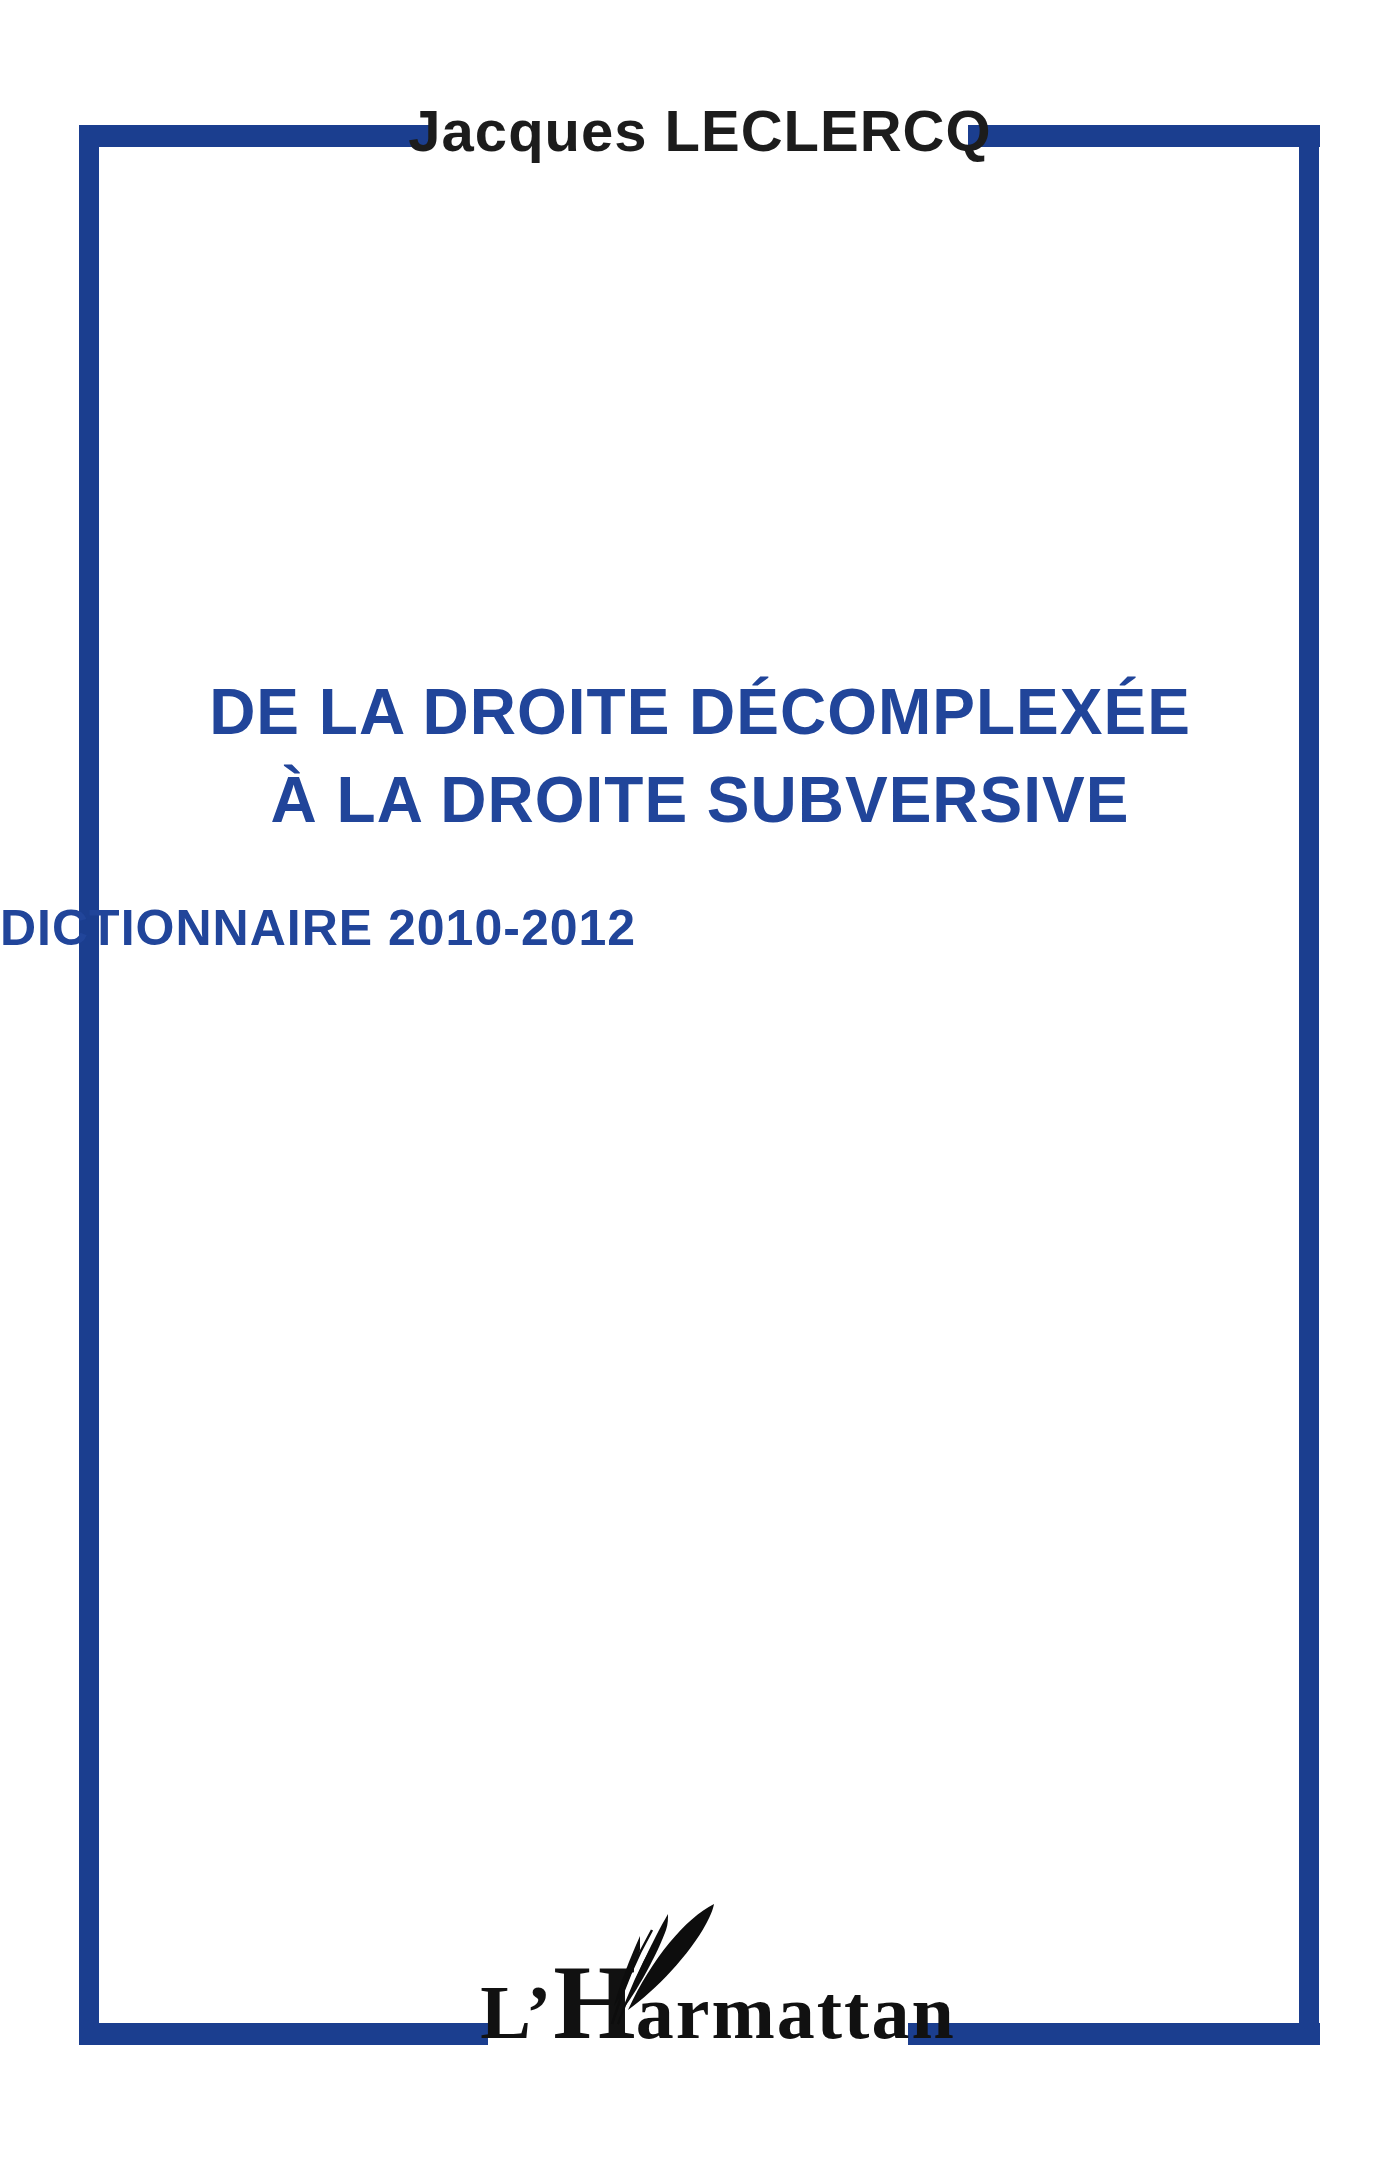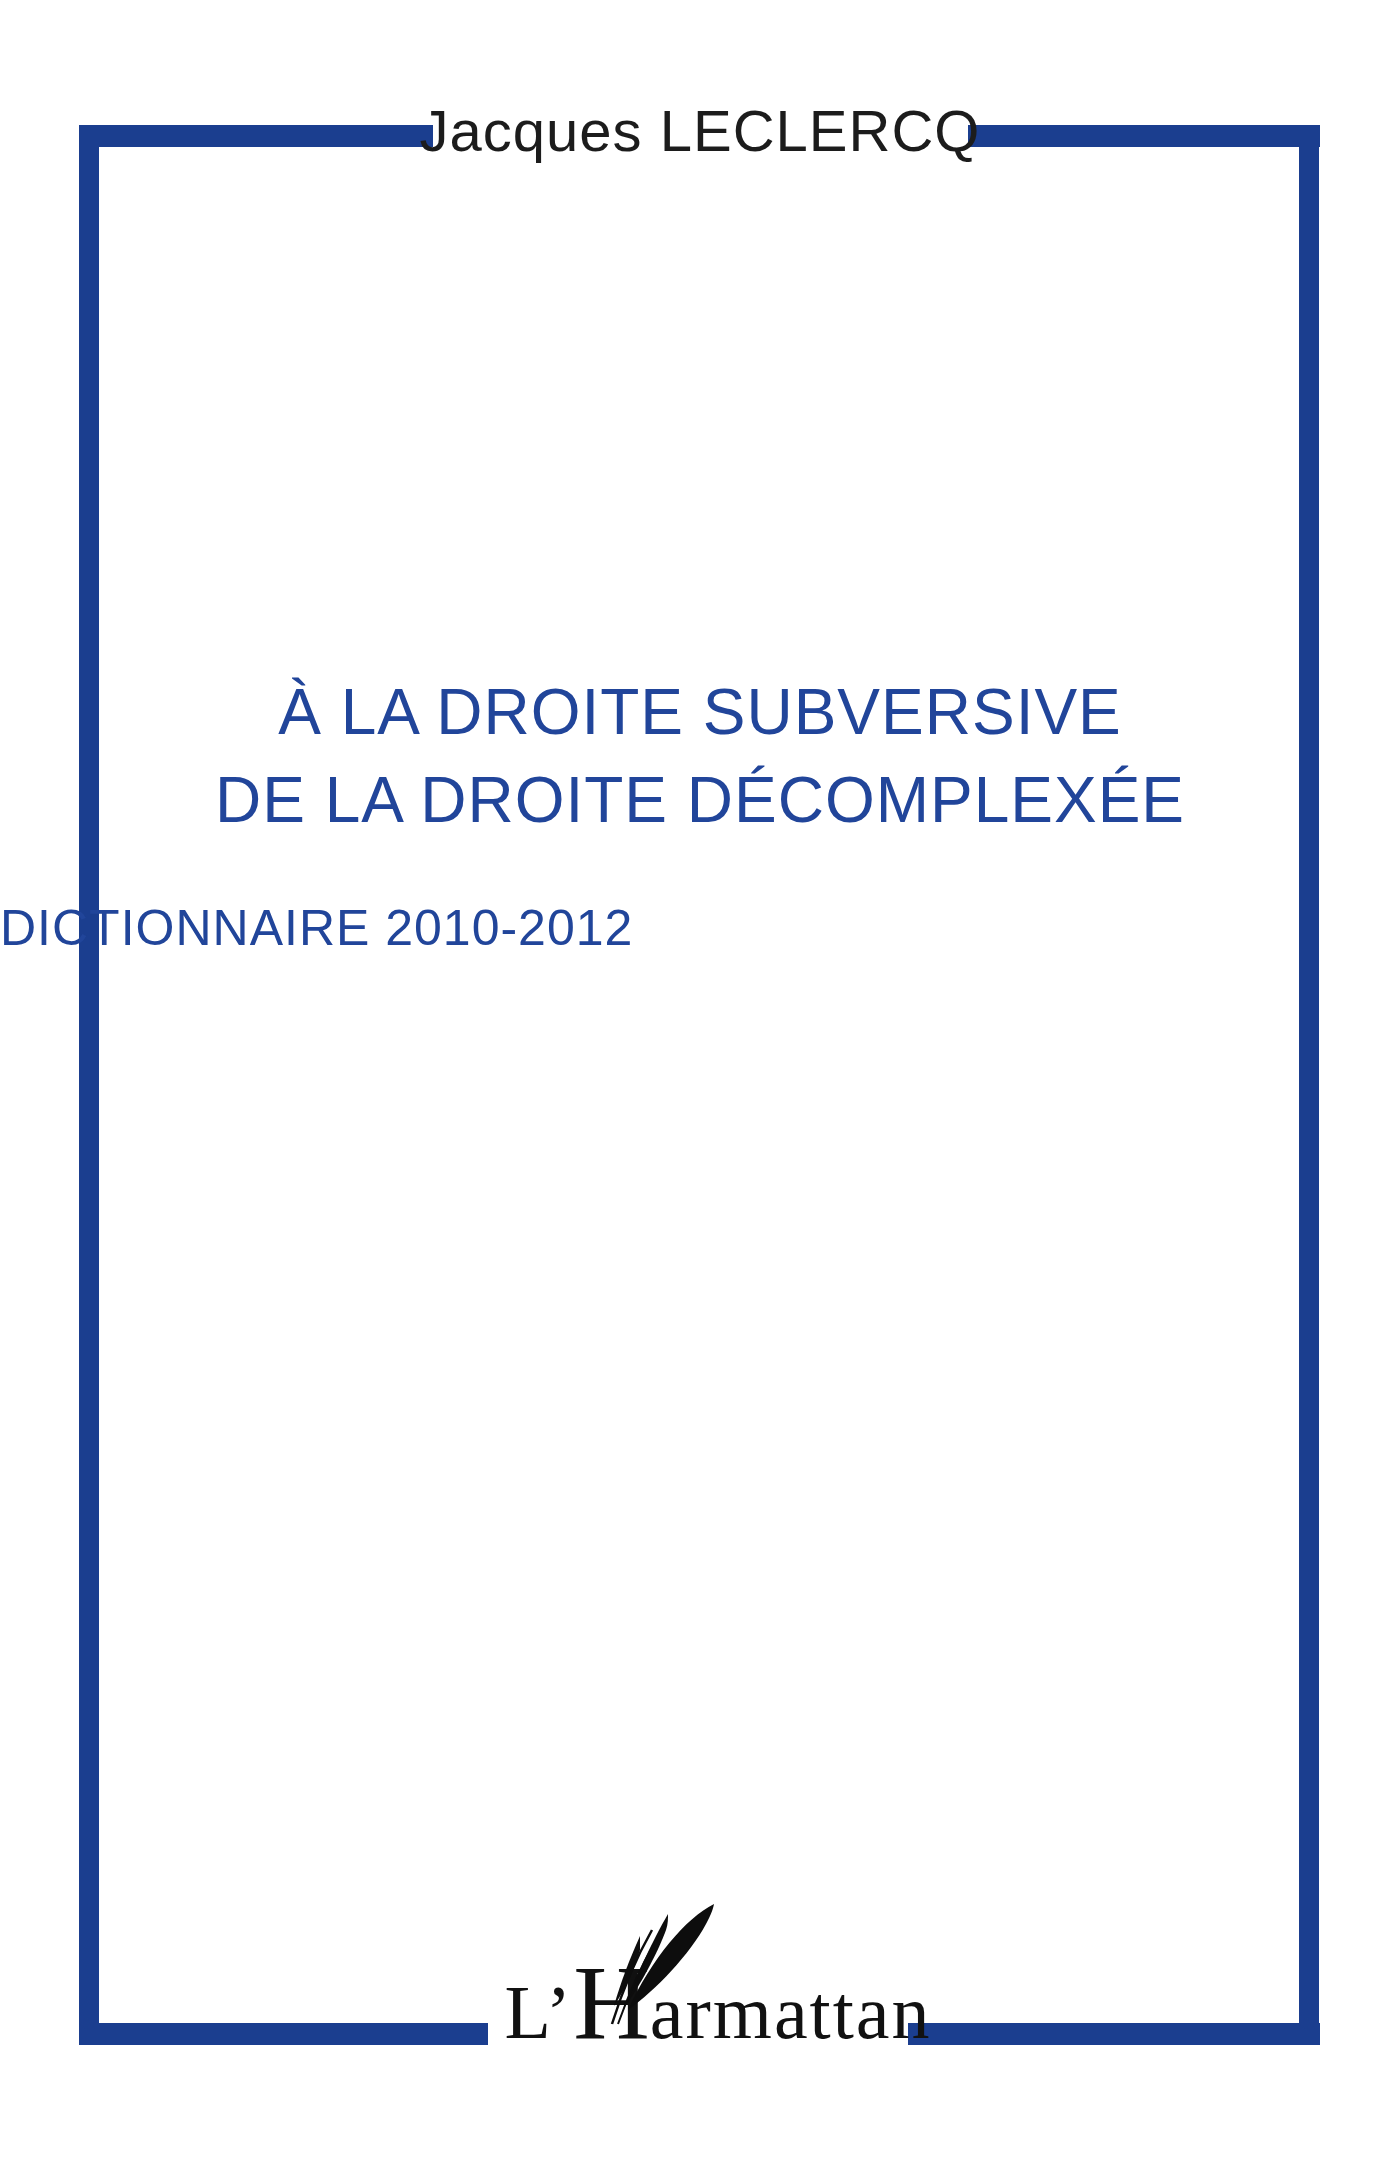--- a/index.html
+++ b/index.html
@@ -3,20 +3,21 @@
 <meta charset="utf-8">
 <style>
   html, body { margin: 0; padding: 0; background: #ffffff; }
   .cover {
     position: relative;
     width: 1400px;
     height: 2166px;
     background: var(--page-white, #ffffff);
     overflow: hidden;
     font-family: "Liberation Sans", sans-serif;
+    font-weight: bold;
   }
   
   .frame { position: absolute; background: var(--frame-blue, #1b3e8f); }
   .frame.left   { left: 79px;   top: 125px;  width: 20px;  height: 1920px; }
   .frame.right  { left: 1299px; top: 125px;  width: 20px;  height: 1920px; }
   .frame.top-l  { left: 79px;   top: 125px;  width: 354px; height: 22px; }
   .frame.top-r  { left: 968px;  top: 125px;  width: 352px; height: 22px; }
   .frame.bot-l  { left: 79px;   top: 2023px; width: 409px; height: 22px; }
   .frame.bot-r  { left: 908px;  top: 2023px; width: 412px; height: 22px; }
   
@@ -80,22 +81,22 @@
   <div class="frame left"></div>
   <div class="frame right"></div>
   <div class="frame top-l"></div>
   <div class="frame top-r"></div>
   <div class="frame bot-l"></div>
   <div class="frame bot-r"></div>
 
   <div class="author">Jacques LECLERCQ</div>
 
   <div class="title">
+    <div>DE LA DROITE DÉCOMPLEXÉE</div>
     <div>À LA DROITE SUBVERSIVE</div>
-    <div>DE LA DROITE DÉCOMPLEXÉE</div>
   </div>
 
   <div class="subtitle">DICTIONNAIRE 2010-2012</div>
 
   <div class="publisher"><span class="small">L’</span><span class="big-h">H</span><span class="small">armattan</span></div>
 
   <svg class="feather" viewBox="0 0 130 128" xmlns="http://www.w3.org/2000/svg">
     <path d="M118 6 C 90 20, 56 60, 32 112 C 60 92, 94 56, 110 26 C 115 17, 117 11, 118 6 Z" fill="#0d0d0d"></path>
     <path d="M72 16 C 58 40, 40 78, 28 110 C 44 88, 62 54, 70 32 C 72 26, 72 21, 72 16 Z" fill="#0d0d0d"></path>
     <path d="M44 38 C 34 60, 24 86, 18 108 C 30 90, 40 66, 44 52 Z" fill="#0d0d0d"></path>

